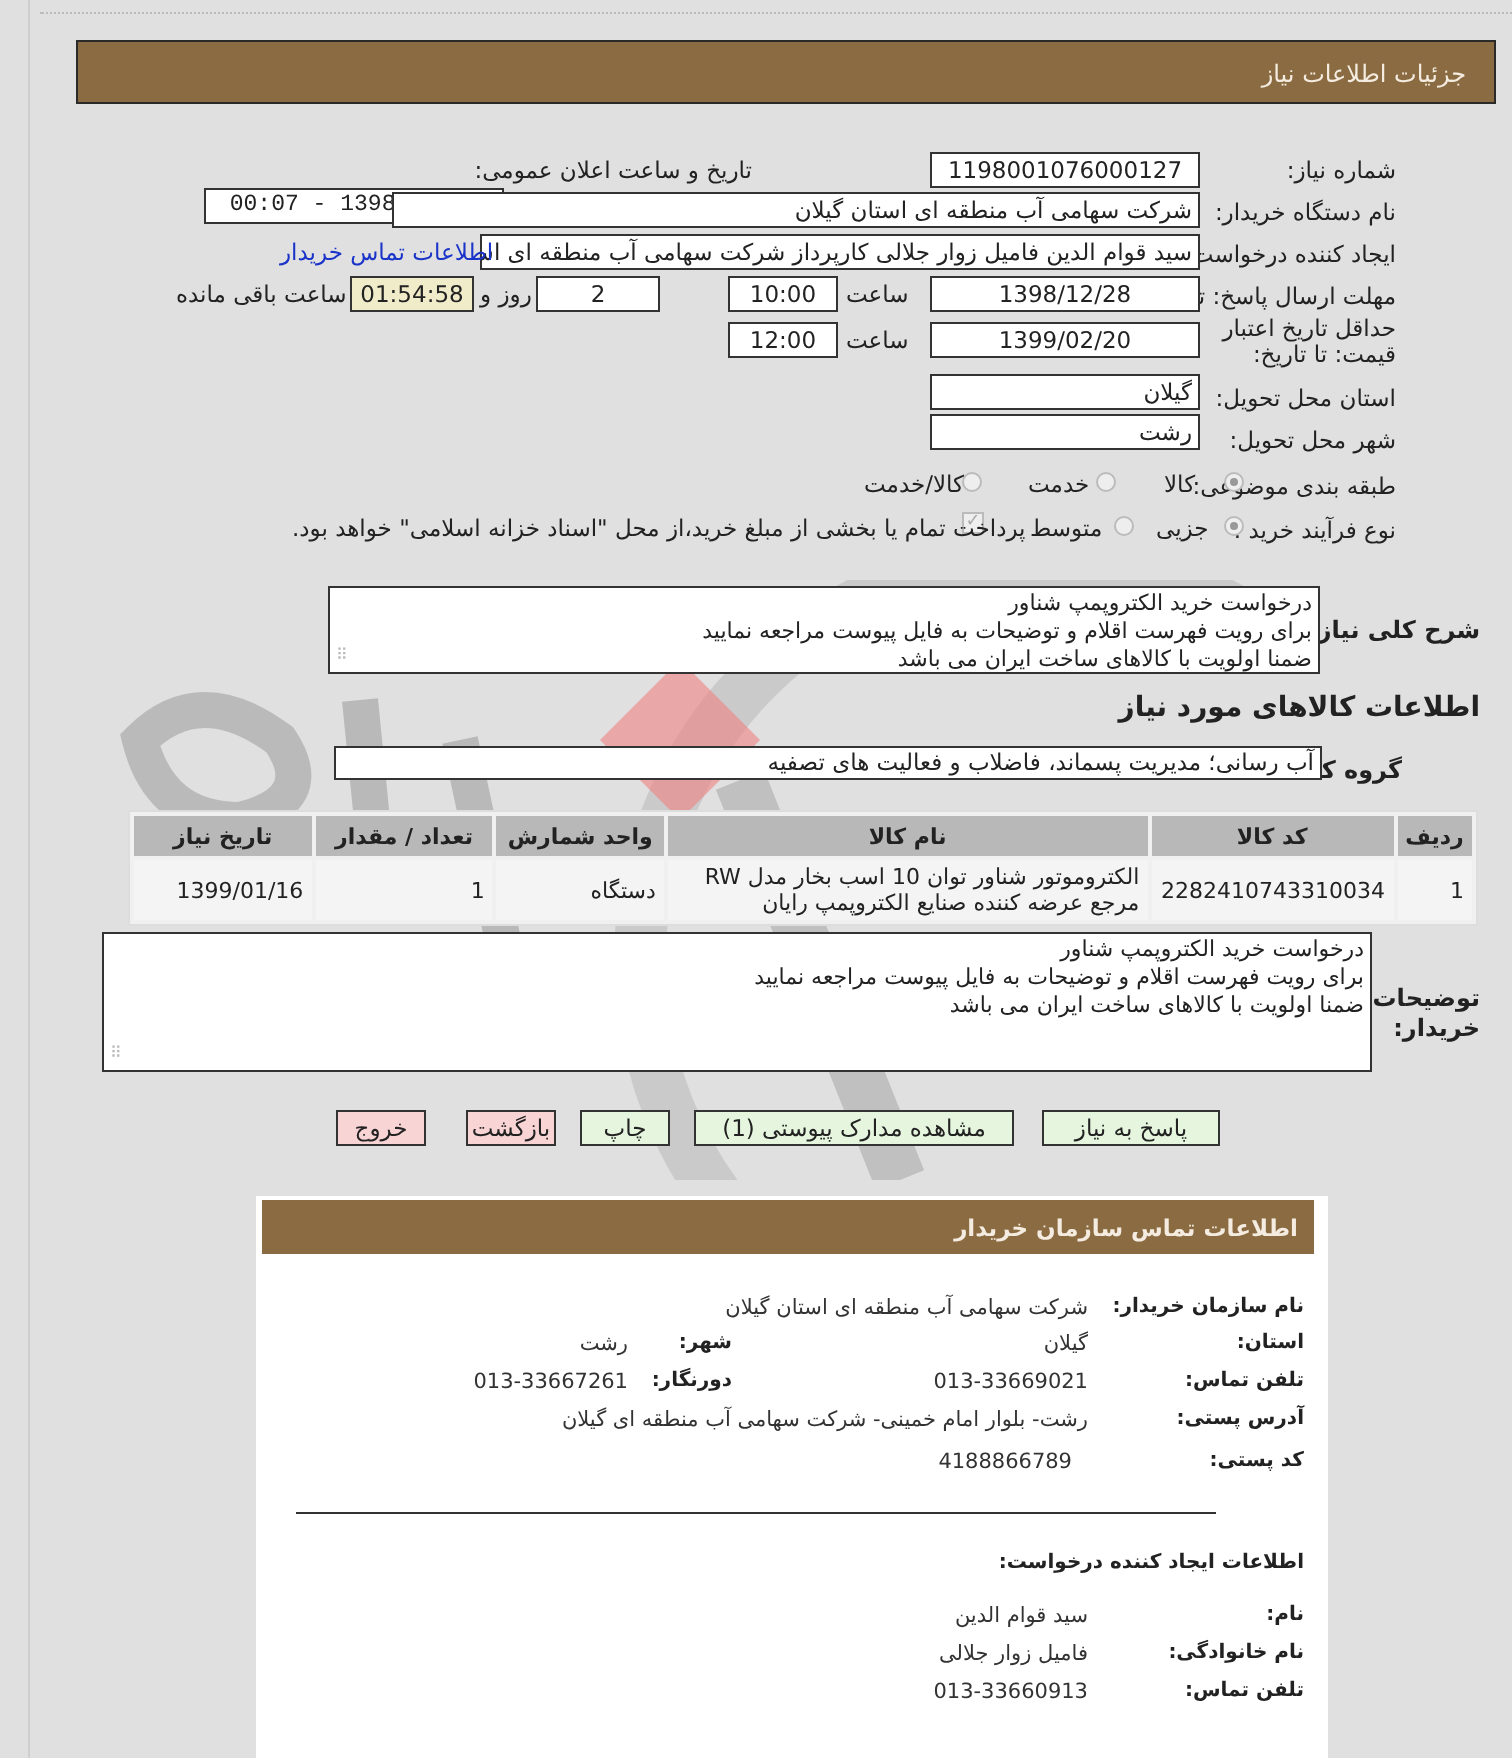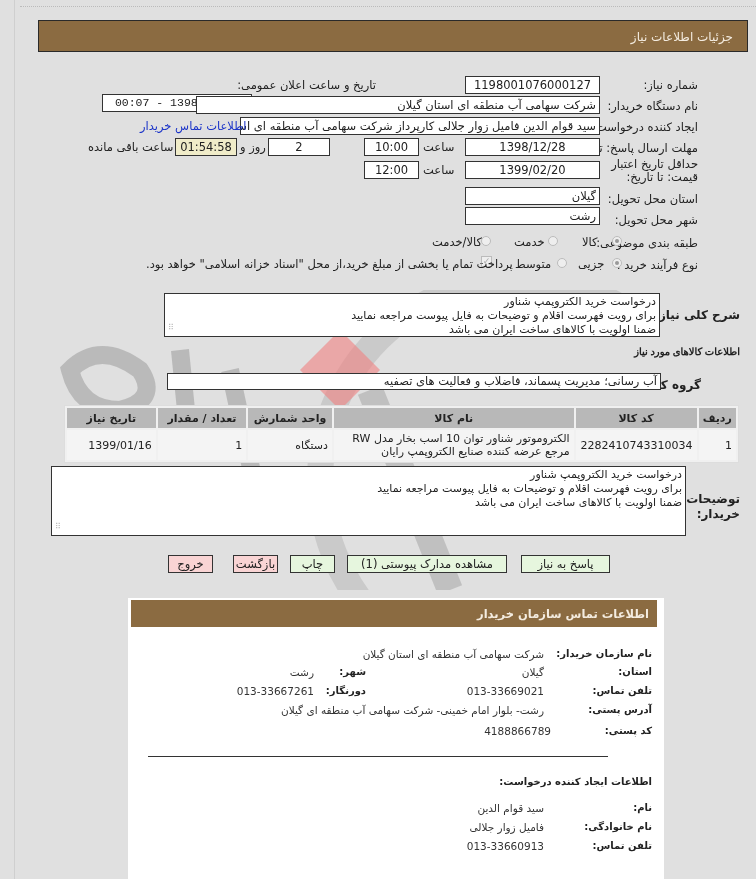--- a/index.html
+++ b/index.html
@@ -97,21 +97,21 @@
   <path d="M140 60 L150 160" stroke="#9a9a9a" stroke-width="18" opacity="0.55"></path>
   <path d="M190 80 L220 220" stroke="#9a9a9a" stroke-width="18" opacity="0.55"></path>
   <path d="M330 100 L410 300" stroke="#9a9a9a" stroke-width="26" opacity="0.45"></path>
 </svg>
 
 <div class="lbl bold" style="right:16px;top:308px;font-size:12px;">شرح کلی نیاز:</div>
 <div class="ta" style="left:164px;top:293px;width:496px;height:44px;"><span>درخواست خرید الکتروپمپ شناور
 برای رویت فهرست اقلام و توضیحات به فایل پیوست مراجعه نمایید
 ضمنا اولویت با کالاهای ساخت ایران می باشد</span><span class="grip">⠿</span></div>
 
-<div class="lbl bold" style="right:16px;top:346px;font-size:10px;font-family:Liberation Serif, serif;">اطلاعات کالاهای مورد نیاز</div>
+<div class="lbl bold" style="right:16px;top:346px;font-size:14px;">اطلاعات کالاهای مورد نیاز</div>
 <div class="lbl bold" style="right:55px;top:378px;font-size:12px;">گروه کالا:</div>
 <div class="box r" style="left:167px;top:373px;width:494px;height:17px;line-height:15px;">آب رسانی؛ مدیریت پسماند، فاضلاب و فعالیت های تصفیه</div>
 
 <table class="items">
   <thead>
     <tr>
       <th style="width:22px;">ردیف</th>
       <th style="width:95px;">کد کالا</th>
       <th style="width:230px;">نام کالا</th>
       <th style="width:75px;">واحد شمارش</th>
@@ -157,21 +157,21 @@
 
   <div class="pl" style="right:12px;top:87px;">تلفن تماس:</div>
   <div class="pv" style="right:120px;top:87px;">013-33669021</div>
   <div class="pl" style="right:298px;top:87px;">دورنگار:</div>
   <div class="pv" style="right:350px;top:87px;">013-33667261</div>
 
   <div class="pl" style="right:12px;top:106px;">آدرس پستی:</div>
   <div class="pv" style="right:120px;top:106px;">رشت- بلوار امام خمینی- شرکت سهامی آب منطقه ای گیلان</div>
 
   <div class="pl" style="right:12px;top:127px;">کد پستی:</div>
-  <div class="pv" style="right:113px;top:127px;">4188866789</div>
+  <div class="pv" style="right:128px;top:127px;">4188866789</div>
 
   <div class="hr"></div>
 
   <div class="pl" style="right:12px;top:178px;">اطلاعات ایجاد کننده درخواست:</div>
 
   <div class="pl" style="right:12px;top:204px;">نام:</div>
   <div class="pv" style="right:120px;top:204px;">سید قوام الدین</div>
   <div class="pl" style="right:12px;top:223px;">نام خانوادگی:</div>
   <div class="pv" style="right:120px;top:223px;">فامیل زوار جلالی</div>
   <div class="pl" style="right:12px;top:242px;">تلفن تماس:</div>

